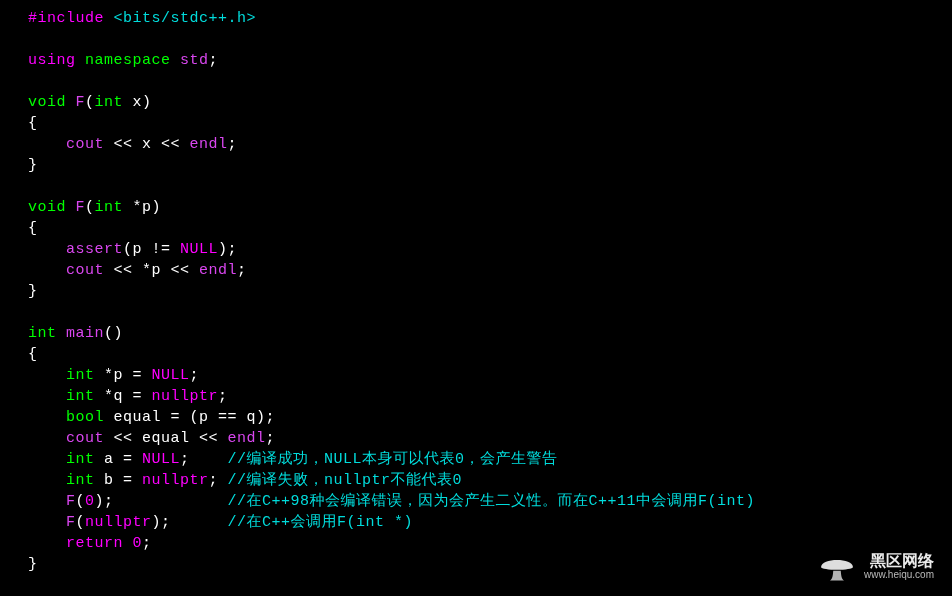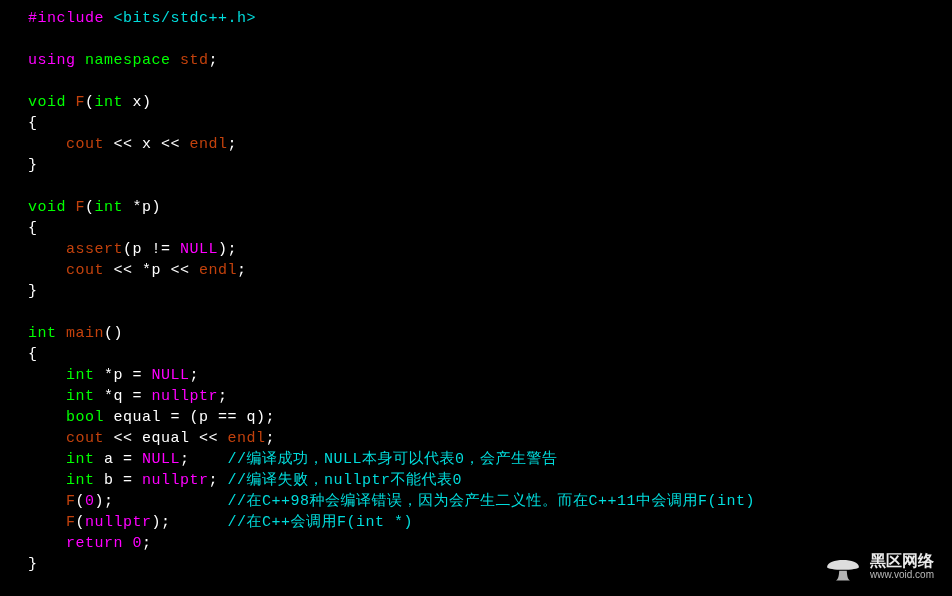--- a/index.html
+++ b/index.html
@@ -14,21 +14,21 @@
     position: relative;
   }
   .code {
     padding: 8px 10px 10px 28px;
     line-height: 1.4;
     white-space: pre;
     letter-spacing: 0.5px;
   }
   .magenta { color: #ff00ff; }
   .cyan    { color: #00dcdc; }
-  .yellow  { color: #c2410c; }
+  .yellow  { color: #d946ef; }
   .white   { color: #ffffff; }
   .green   { color: #00ff00; margin-top: 44px; }
   .watermark {
     position: absolute;
     right: 18px;
     bottom: 14px;
     display: flex;
     align-items: center;
     gap: 8px;
     opacity: 0.92;
@@ -60,15 +60,15 @@
 
 <div class="code" id="code"><div><span class="magenta">#include</span><span class="white"> </span><span class="cyan">&lt;bits/stdc++.h&gt;</span></div><div>&nbsp;</div><div><span class="magenta">using</span><span class="white"> </span><span class="green">namespace</span><span class="white"> </span><span class="yellow">std</span><span class="white">;</span></div><div>&nbsp;</div><div><span class="green">void</span><span class="white"> </span><span class="yellow">F</span><span class="white">(</span><span class="green">int</span><span class="white"> x)</span></div><div><span class="white">{</span></div><div><span class="white">    </span><span class="yellow">cout</span><span class="white"> &lt;&lt; x &lt;&lt; </span><span class="yellow">endl</span><span class="white">;</span></div><div><span class="white">}</span></div><div>&nbsp;</div><div><span class="green">void</span><span class="white"> </span><span class="yellow">F</span><span class="white">(</span><span class="green">int</span><span class="white"> *p)</span></div><div><span class="white">{</span></div><div><span class="white">    </span><span class="yellow">assert</span><span class="white">(p != </span><span class="magenta">NULL</span><span class="white">);</span></div><div><span class="white">    </span><span class="yellow">cout</span><span class="white"> &lt;&lt; *p &lt;&lt; </span><span class="yellow">endl</span><span class="white">;</span></div><div><span class="white">}</span></div><div>&nbsp;</div><div><span class="green">int</span><span class="white"> </span><span class="yellow">main</span><span class="white">()</span></div><div><span class="white">{</span></div><div><span class="white">    </span><span class="green">int</span><span class="white"> *p = </span><span class="magenta">NULL</span><span class="white">;</span></div><div><span class="white">    </span><span class="green">int</span><span class="white"> *q = </span><span class="magenta">nullptr</span><span class="white">;</span></div><div><span class="white">    </span><span class="green">bool</span><span class="white"> equal = (p == q);</span></div><div><span class="white">    </span><span class="yellow">cout</span><span class="white"> &lt;&lt; equal &lt;&lt; </span><span class="yellow">endl</span><span class="white">;</span></div><div><span class="white">    </span><span class="green">int</span><span class="white"> a = </span><span class="magenta">NULL</span><span class="white">;    </span><span class="cyan">//编译成功，NULL本身可以代表0，会产生警告</span></div><div><span class="white">    </span><span class="green">int</span><span class="white"> b = </span><span class="magenta">nullptr</span><span class="white">; </span><span class="cyan">//编译失败，nullptr不能代表0</span></div><div><span class="white">    </span><span class="yellow">F</span><span class="white">(</span><span class="magenta">0</span><span class="white">);            </span><span class="cyan">//在C++98种会编译错误，因为会产生二义性。而在C++11中会调用F(int)</span></div><div><span class="white">    </span><span class="yellow">F</span><span class="white">(</span><span class="magenta">nullptr</span><span class="white">);      </span><span class="cyan">//在C++会调用F(int *)</span></div><div><span class="white">    </span><span class="magenta">return</span><span class="white"> </span><span class="magenta">0</span><span class="white">;</span></div><div><span class="white">}</span></div></div>
 
 <div class="watermark">
   <svg class="wm-icon" viewBox="0 0 40 32">
     <path d="M3 16 C3 6 37 6 37 16 C37 20 3 20 3 16 Z" fill="#f0f0f0"></path>
     <path d="M16 20 C15.5 26.5 14.8 29 12.5 30.5 L27.5 30.5 C25.2 29 24.5 26.5 24 20 Z" fill="#c4c4c4"></path>
   </svg>
   <div class="wm-text">
     <div class="t1">黑区网络</div>
-    <div class="t2">www.void.com</div>
+    <div class="t2">www.heiqu.com</div>
   </div>
 </div>
 
 </body></html>

